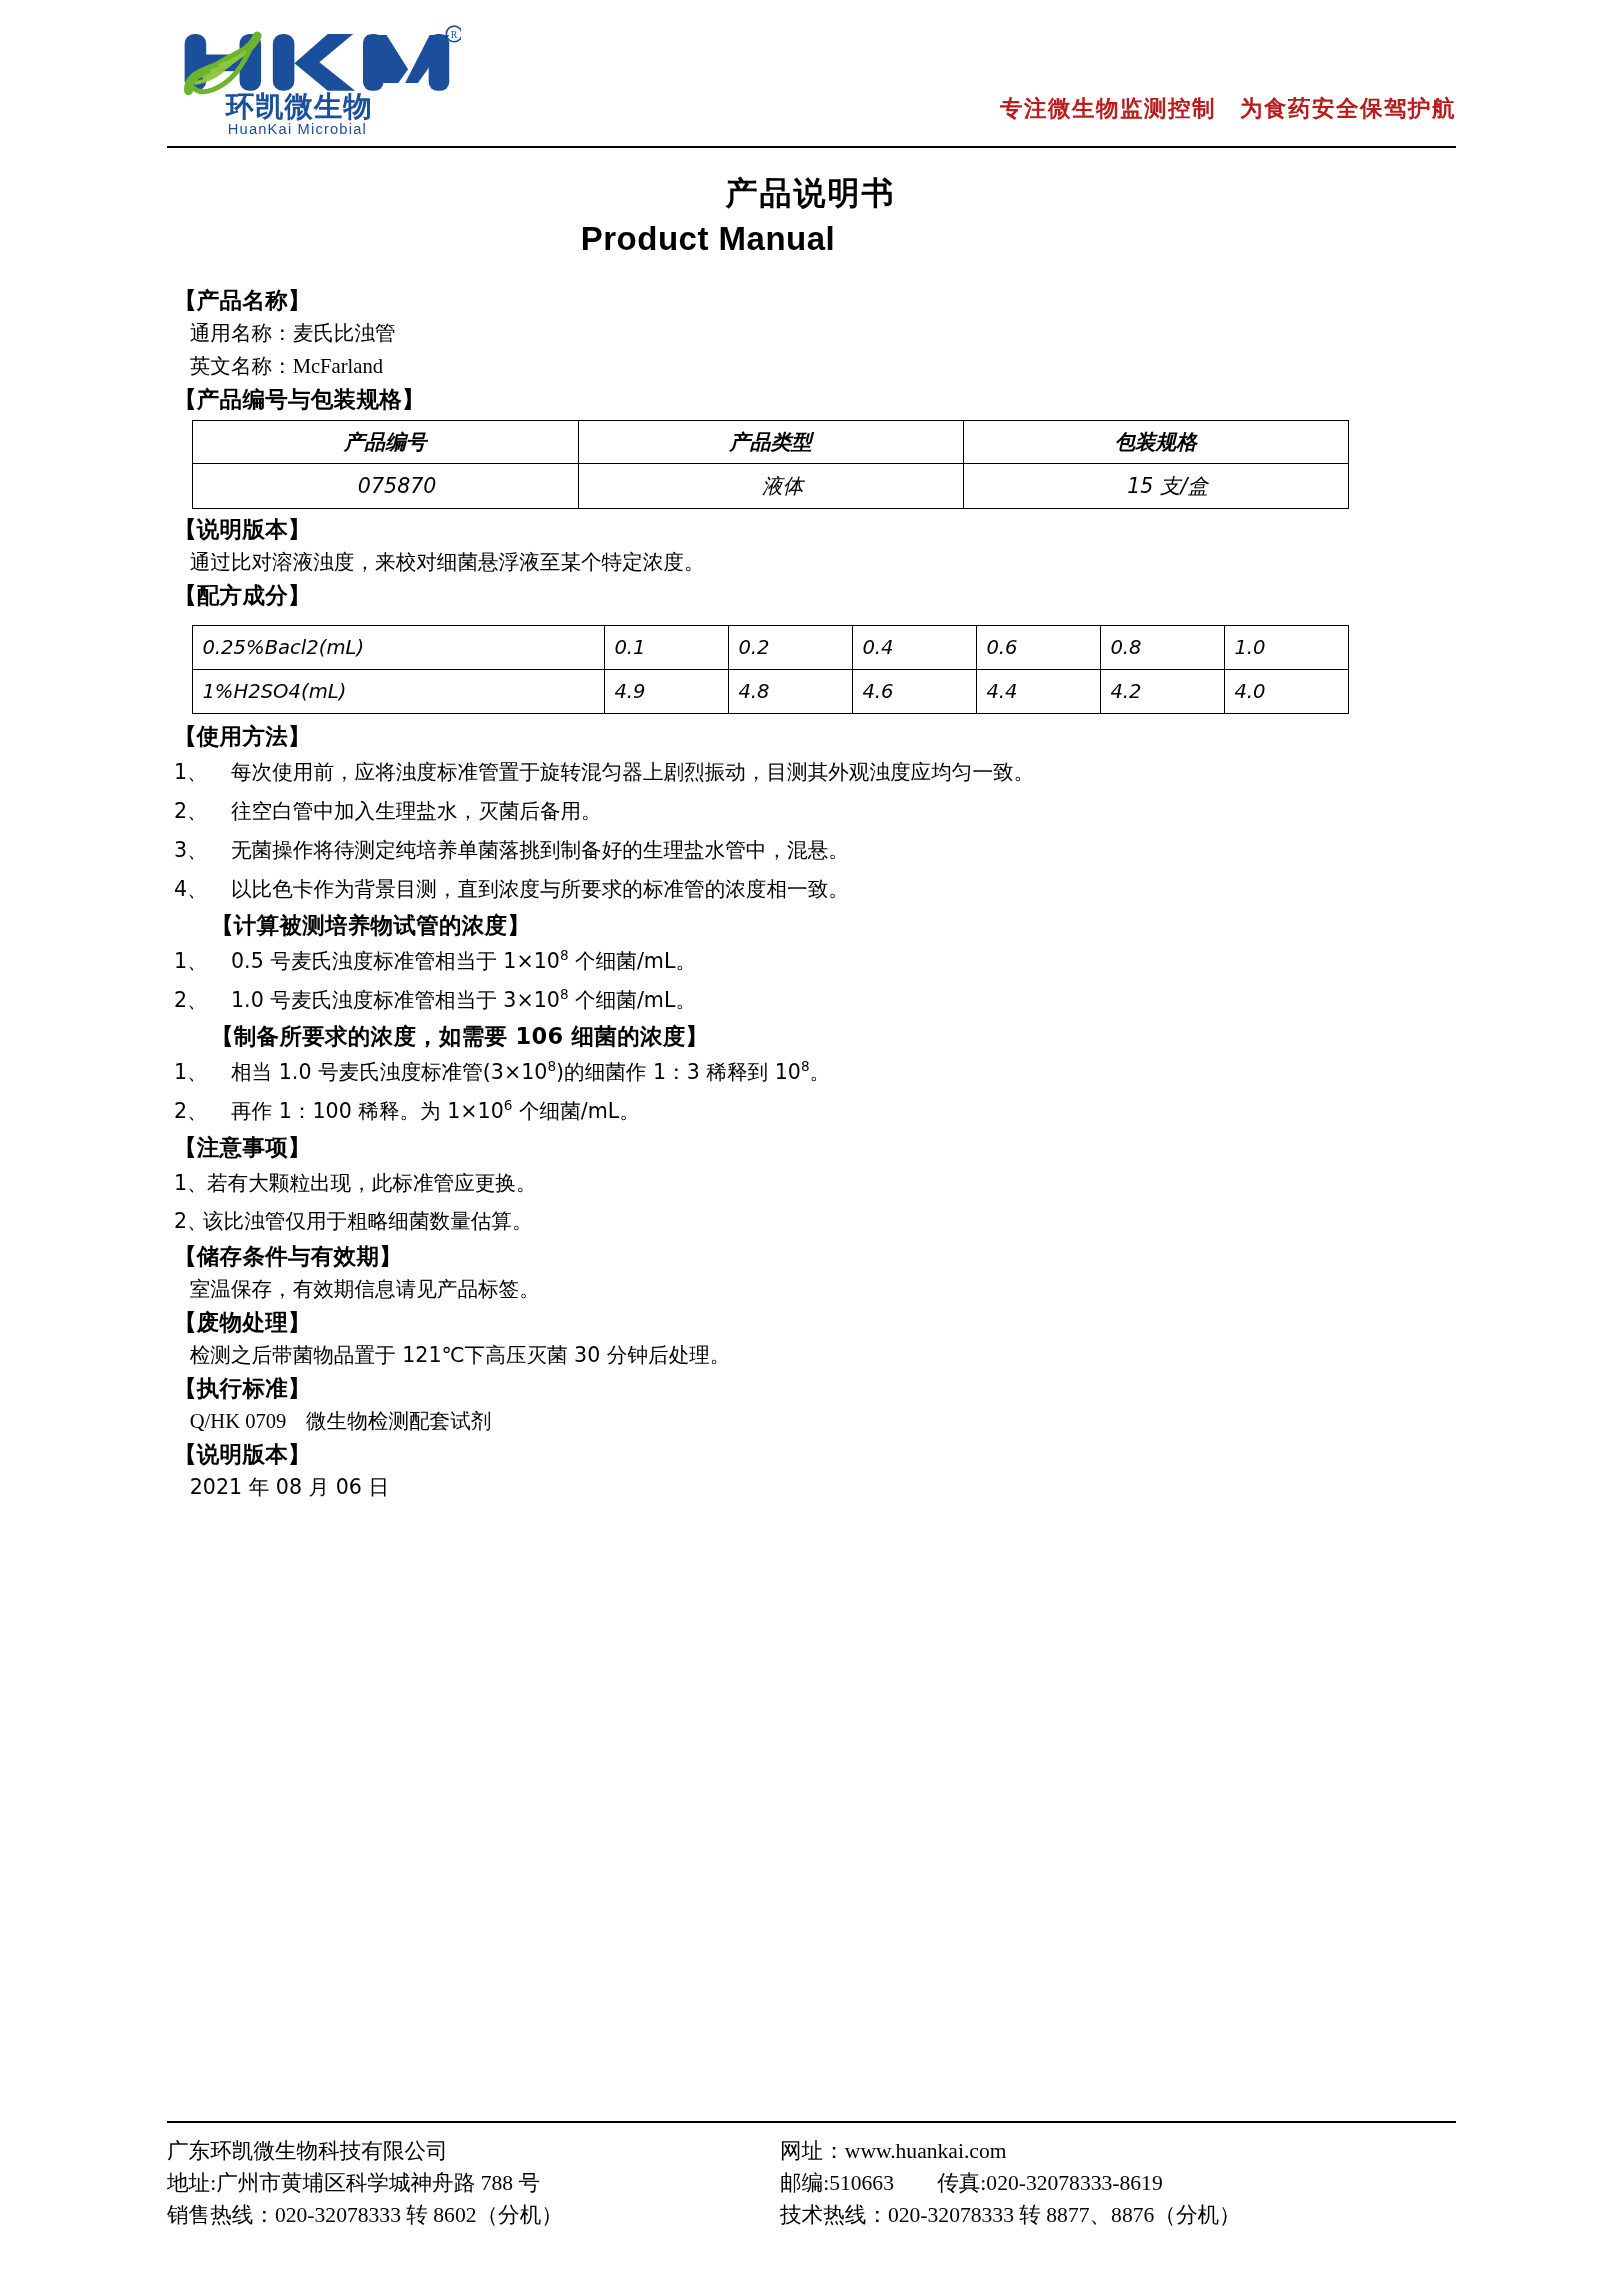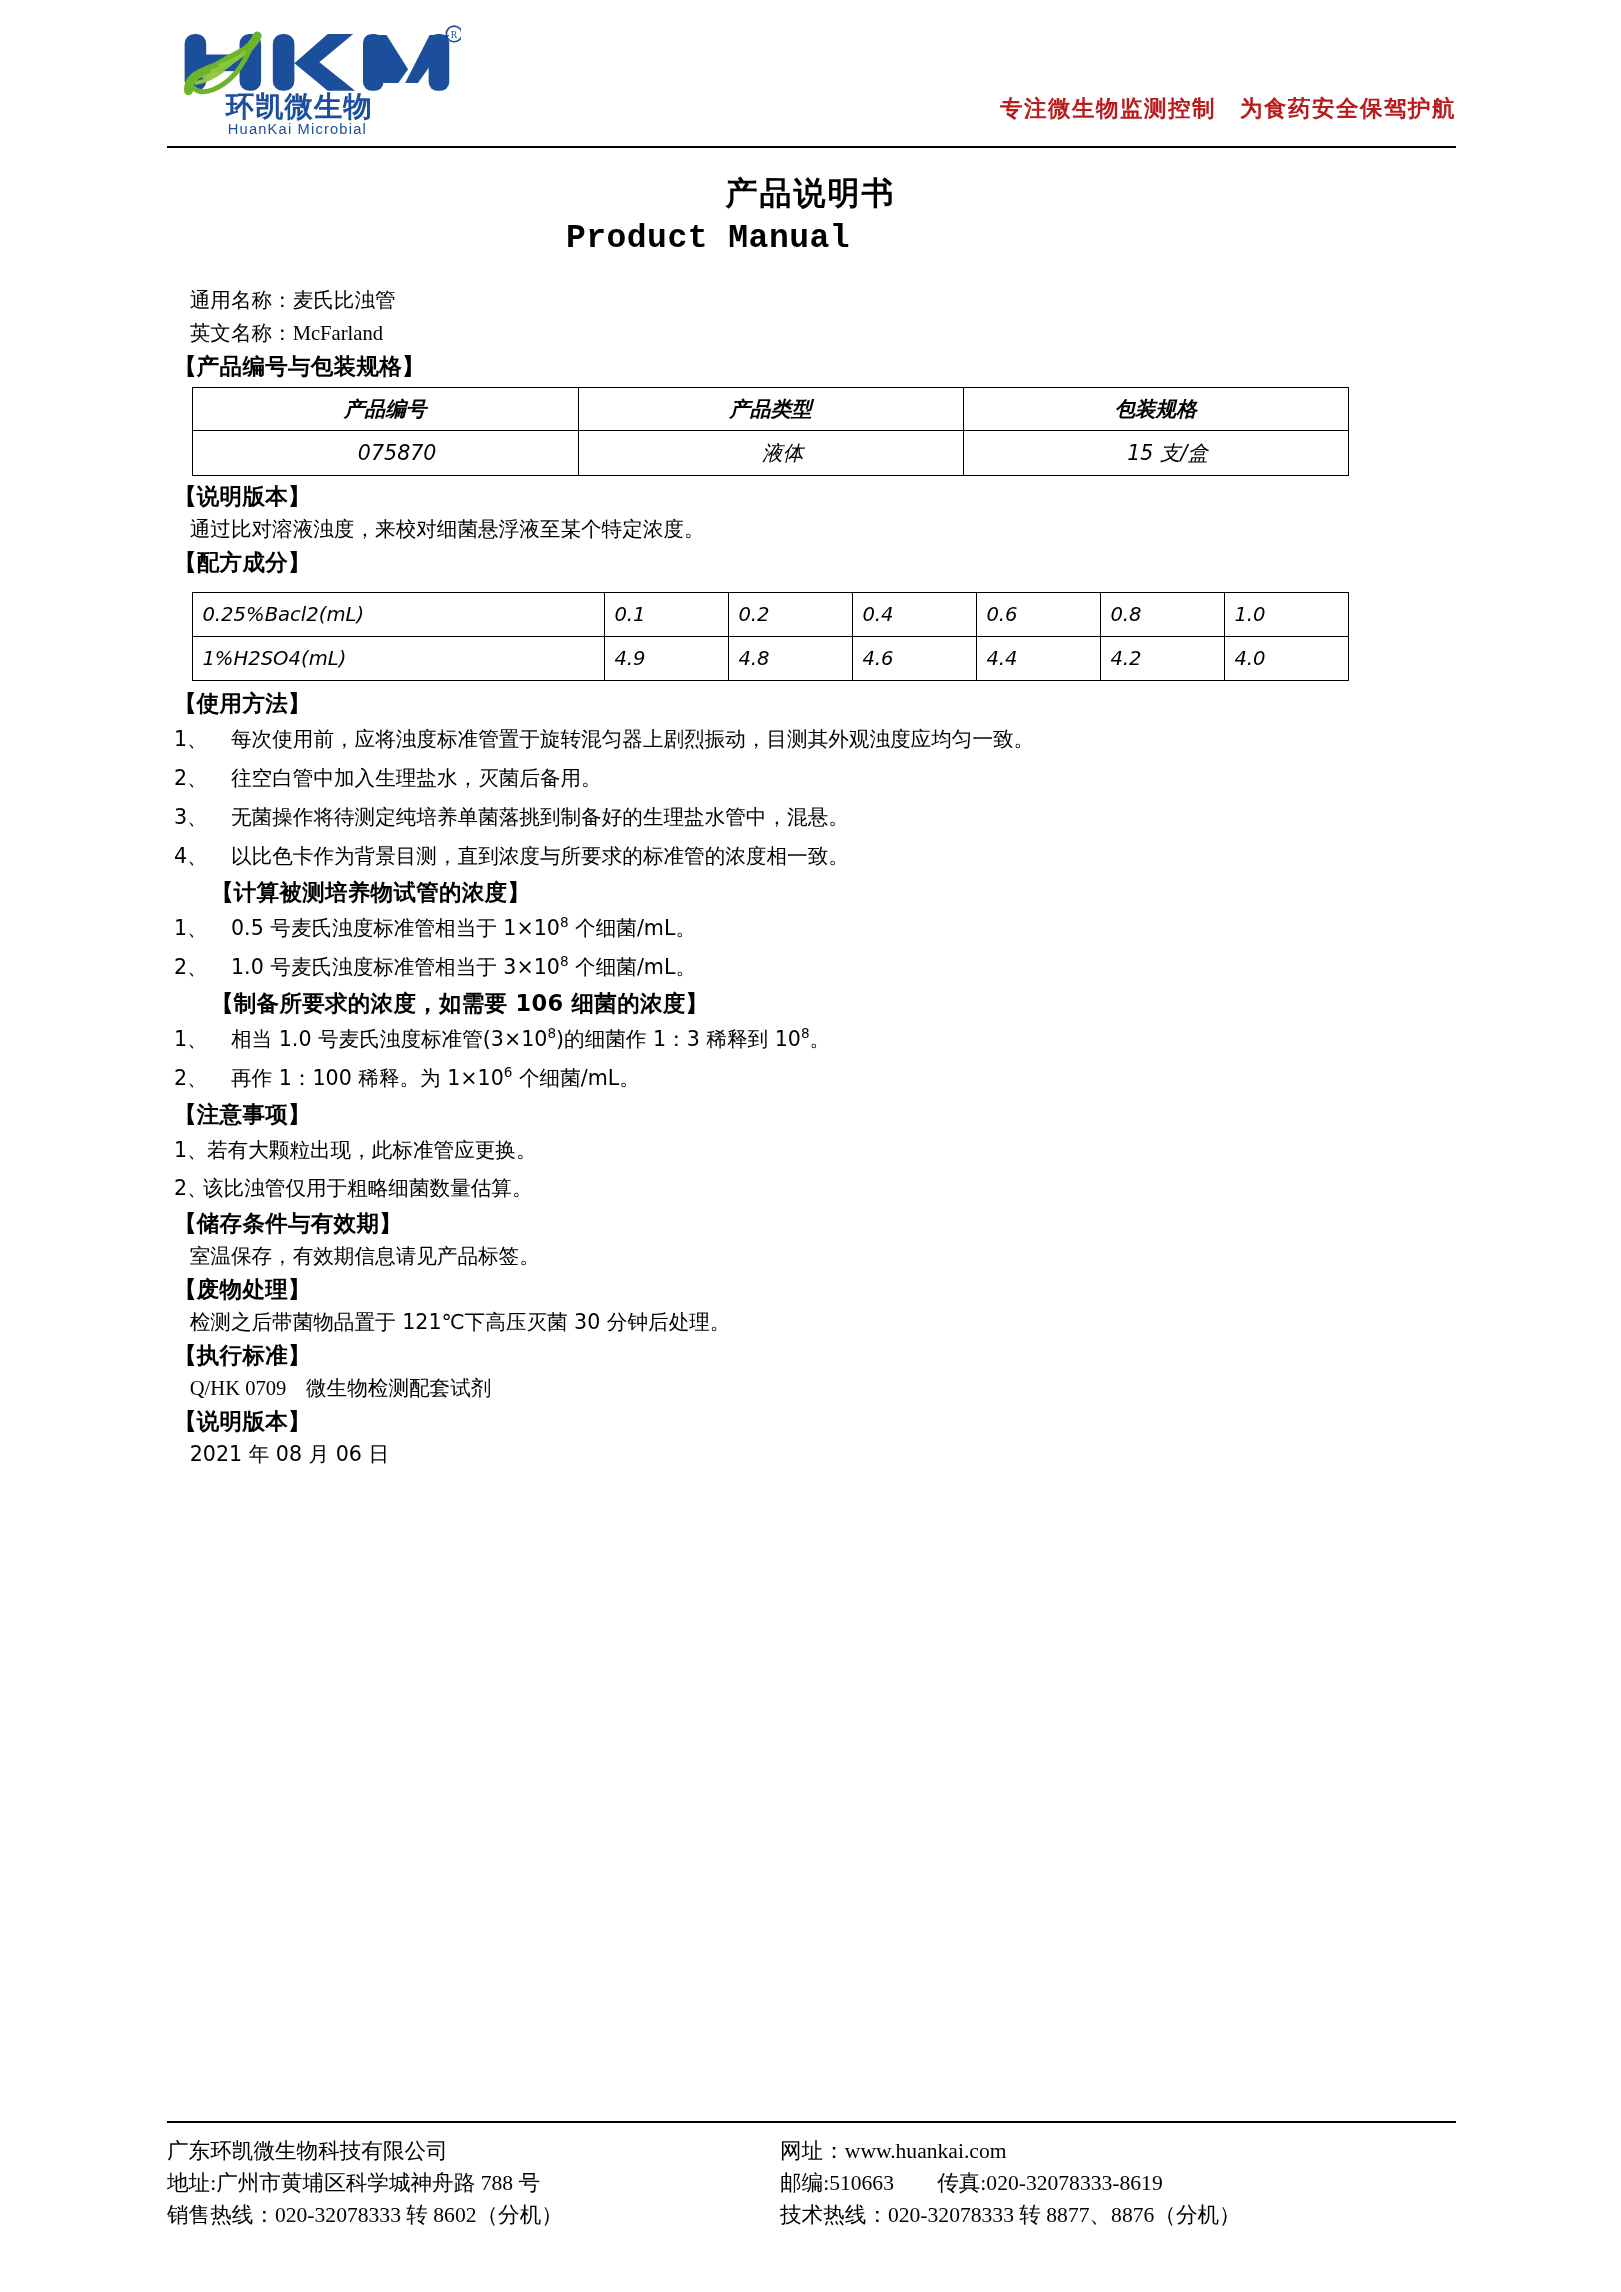--- a/index.html
+++ b/index.html
@@ -70,21 +70,21 @@
     font-family: "DejaVu Sans", sans-serif;
     font-size: 32px;
     font-weight: 700;
     letter-spacing: 2px;
   }
   .title-en {
     position: absolute;
     left: 0; top: 220px;
     width: 1416px;
     text-align: center;
-    font-family: Liberation Mono, monospace;
+    font-family: Liberation Sans, sans-serif;
     font-size: 33px;
     font-weight: 700;
     letter-spacing: 0.5px;
   }
 
   
   .content {
     position: absolute;
     left: 174px;
     top: 284px;
@@ -254,20 +254,21 @@
 
     <div class="tagline">专注微生物监测控制　为食药安全保驾护航</div>
     <div class="header-rule"></div>
   </div>
 
   <div class="title-cn">产品说明书</div>
   <div class="title-en">Product Manual</div>
 
   <div class="content">
 
+    <div class="sec-head">【产品名称】</div>
     <div class="body-line"><span>通用名称：</span><span>麦氏比浊管</span></div>
     <div class="body-line"><span>英文名称：</span><span class="mono-en">McFarland</span></div>
 
     <div class="sec-head">【产品编号与包装规格】</div>
     <table class="doc-table code-table">
       <thead>
         <tr>
           <th style="width:33.4%">产品编号</th>
           <th style="width:33.3%">产品类型</th>
           <th style="width:33.3%">包装规格</th>

